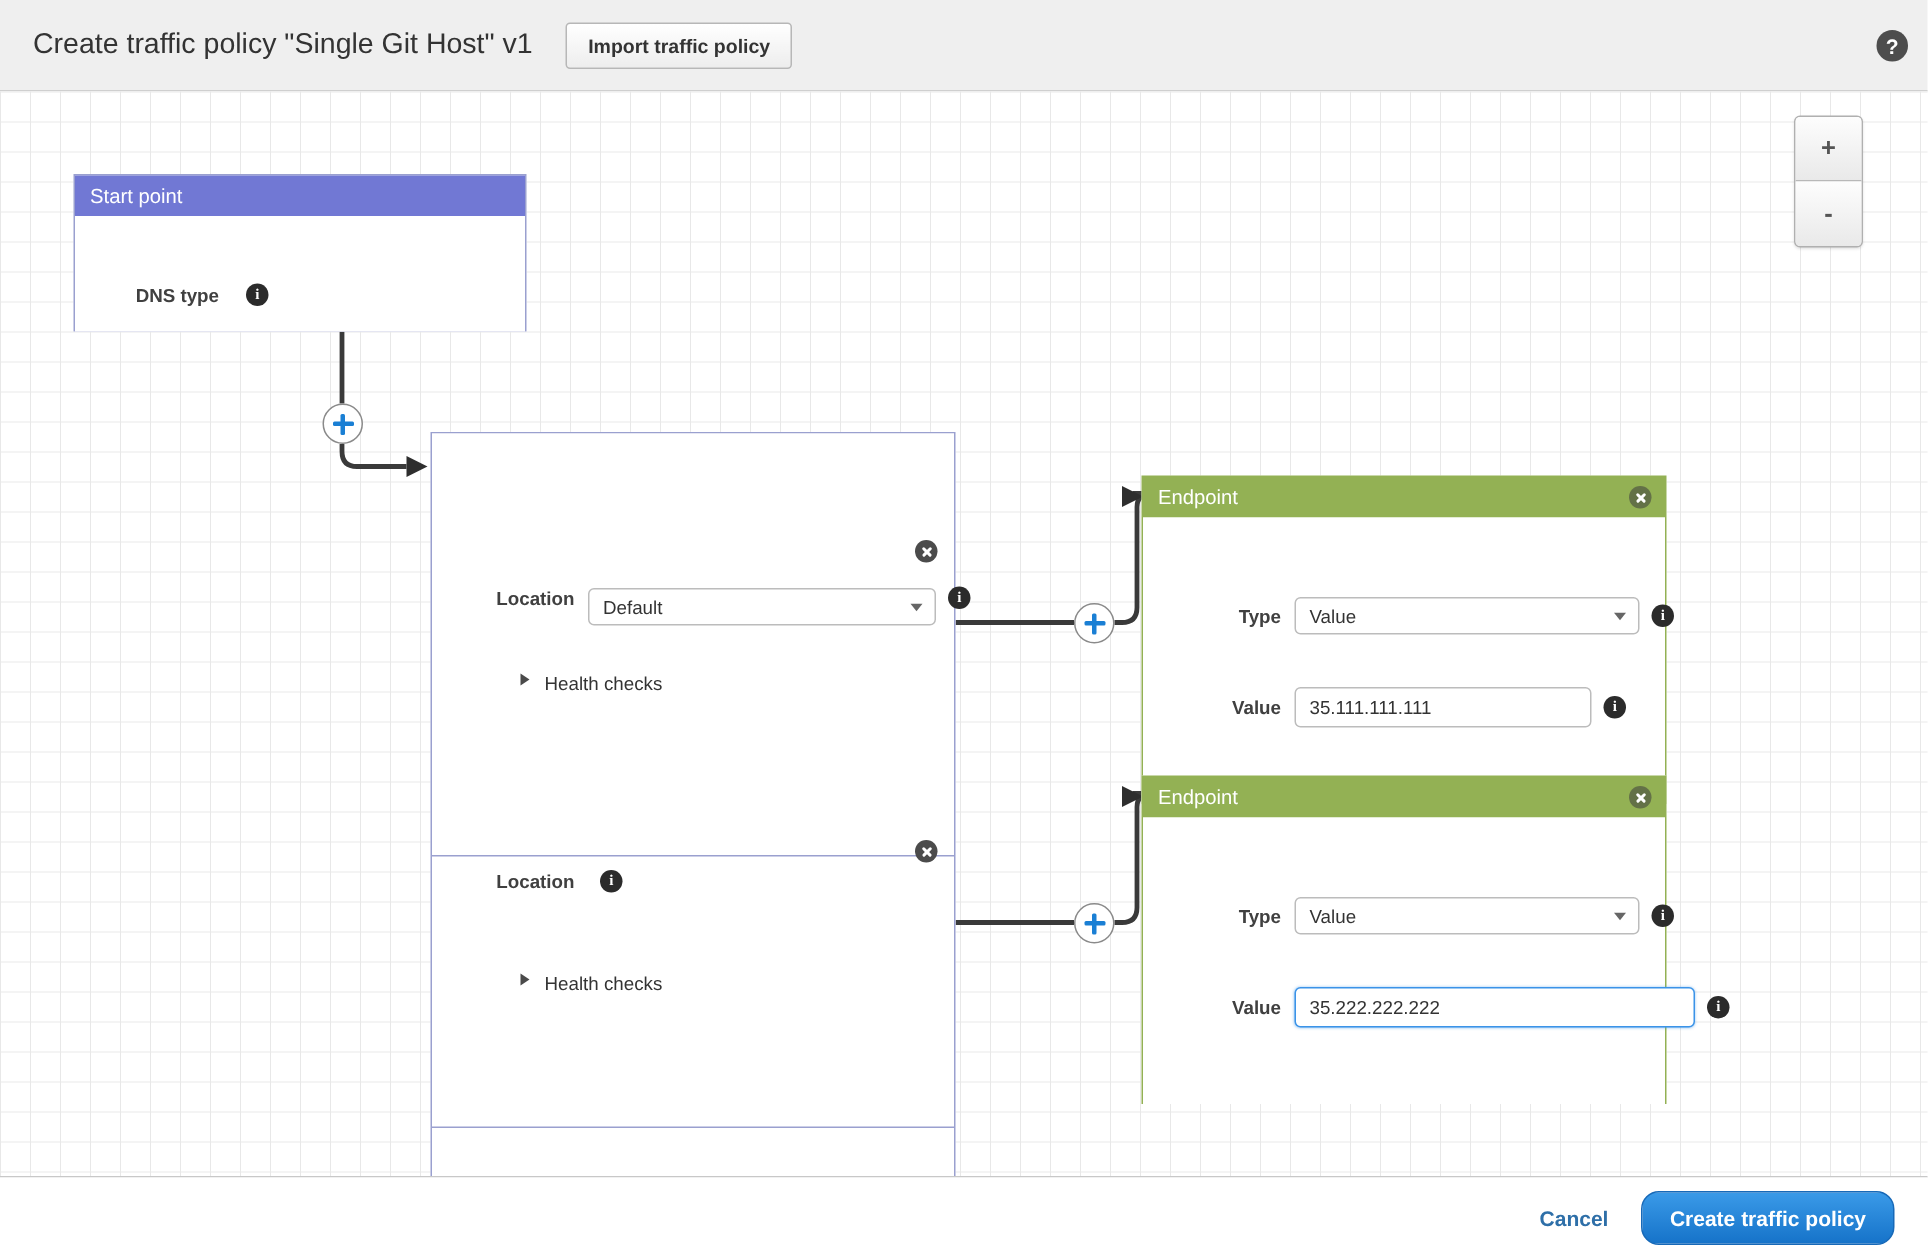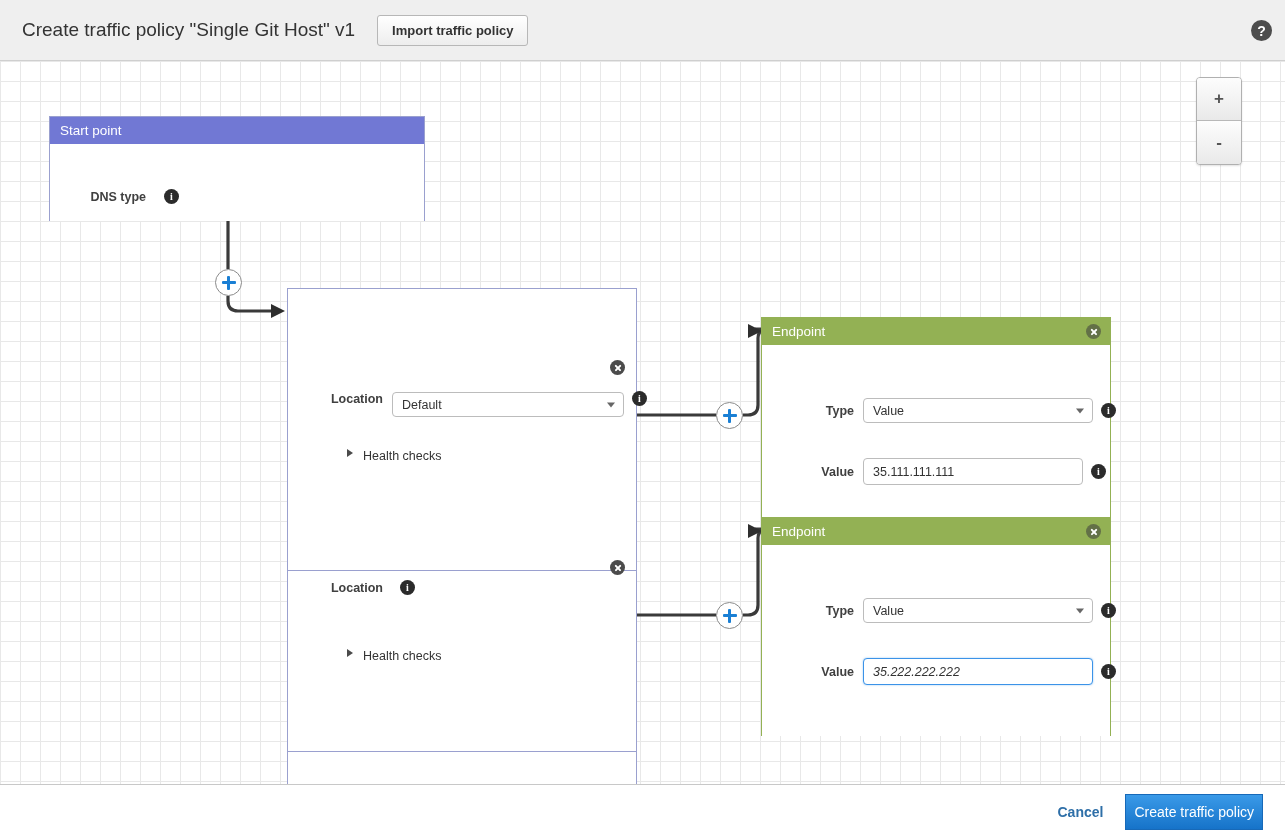--- a/index.html
+++ b/index.html
@@ -227,25 +227,25 @@
     width: 1285px; height: 53px;
     background: #ffffff;
     display: flex; align-items: center; justify-content: flex-end;
     padding-right: 22px;
   }
   .cancel-link {
     font-size: 14px; color: #2e6fa8; font-weight: bold;
     margin-right: 22px; cursor: pointer;
   }
   .primary-btn {
-    height: 36px; padding: 0 8px;
+    height: 36px; padding: 0 18px;
     background: linear-gradient(to bottom, #3a9ae8 0%, #1673c9 100%);
     border: 1px solid #1769b8;
-    border-radius: 0;
-    color: #ffffff; font-size: 14px; font-weight: normal;
+    border-radius: 12px;
+    color: #ffffff; font-size: 14px; font-weight: bold;
     cursor: pointer;
     font-family: "Liberation Sans", sans-serif;
   }
 </style>
 </head>
 <body>
 
 <div class="topbar">
   <div class="page-title">Create traffic policy "Single Git Host" v1</div>
   <button class="import-btn">Import traffic policy</button>
@@ -271,21 +271,21 @@
 
     <path d="M 637,554 L 716,554" stroke="#3a3a3a" stroke-width="3.2" fill="none"></path>
     <path d="M 743,554 L 748,554 Q 758,554 758,544 L 758,477 Q 758,468 768,468 L 755,468" stroke="#3a3a3a" stroke-width="3.2" fill="none"></path>
     <polygon points="748,463 762,470 748,477" fill="#2e2e2e"></polygon>
   </svg>
 
   <div class="wire-plus" style="left:215px; top:208px;"></div>
   <div class="wire-plus" style="left:716px; top:341px;"></div>
   <div class="wire-plus" style="left:716px; top:541px;"></div>
 
-  <div class="node" style="left:49px; top:55px; width:376px; height:105px;">
+  <div class="node" style="left:49px; top:55px; width:302px; height:105px;">
     <div class="node-header">
       <span>Start point</span>
     </div>
     <div class="node-body" style="height:77px;">
       <div class="field-row" style="left:22px; top:45px;">
         <span class="field-label" style="width:74px;">DNS type</span>
         <span class="info-icon" style="margin-left:9px;">i</span>
       </div>
     </div>
   </div>
@@ -340,21 +340,21 @@
       <div class="field-row" style="left:30px; top:53px;">
         <span class="field-label" style="width:62px;">Type</span>
         <div class="select-box" style="width:230px;">
           <span>Value</span>
           <span class="caret"></span>
         </div>
         <span class="info-icon" style="margin-left:8px;">i</span>
       </div>
       <div class="field-row" style="left:30px; top:113px;">
         <span class="field-label" style="width:62px;">Value</span>
-        <input class="text-input" style="width: 220px;" value="35.111.111.111">
+        <input class="text-input" style="width: 198px;" value="35.111.111.111">
         <span class="info-icon" style="margin-left:8px;">i</span>
       </div>
     </div>
   </div>
 
   <div class="node endpoint" style="left:761px; top:456px; width:350px; height:219px;">
     <div class="node-header">
       <span>Endpoint</span>
       <span class="close-icon on-header translucent"></span>
     </div>
@@ -362,21 +362,21 @@
       <div class="field-row" style="left:30px; top:53px;">
         <span class="field-label" style="width:62px;">Type</span>
         <div class="select-box" style="width:230px;">
           <span>Value</span>
           <span class="caret"></span>
         </div>
         <span class="info-icon" style="margin-left:8px;">i</span>
       </div>
       <div class="field-row" style="left:30px; top:113px;">
         <span class="field-label" style="width:62px;">Value</span>
-        <input class="text-input focused" style="width: 230px; font-style: italic;" value="35.222.222.222">
+        <input class="text-input focused" style="width: 267px;" value="35.222.222.222">
         <span class="info-icon" style="margin-left:8px;">i</span>
       </div>
     </div>
   </div>
 
 </div>
 
 <div class="bottombar">
   <span class="cancel-link">Cancel</span>
   <button class="primary-btn">Create traffic policy</button>

